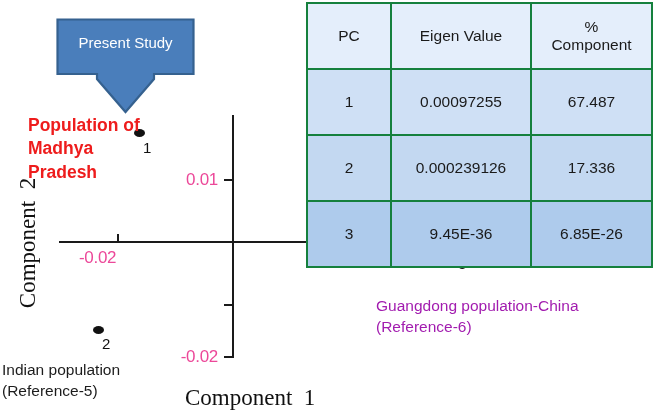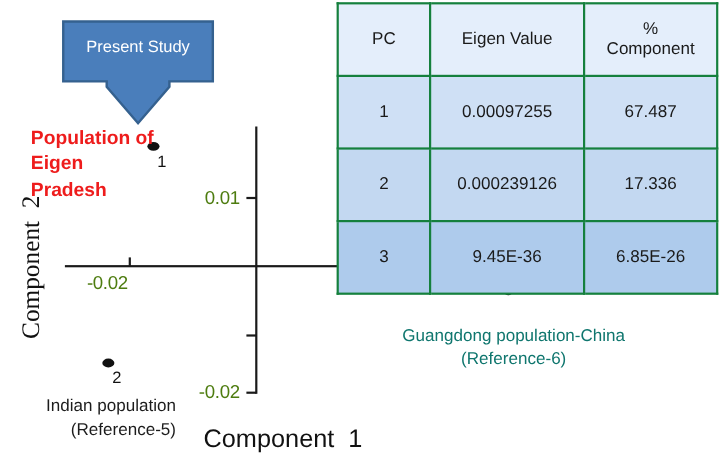--- a/index.html
+++ b/index.html
@@ -18,21 +18,21 @@
   #y-axis { left:232px; top:115px; width:2px; height:243px; }
 
   .tick { position:absolute; background:#1a1a1a; }
   .tick-v { width:2px; height:8px; }
   .tick-h { width:9px; height:2px; }
 
   .tick-label {
     position:absolute;
     font-family:"Liberation Sans", sans-serif;
     font-size:17px;
-    color:#4d7c0f;
+    color:#ec4899;
     white-space:nowrap;
     letter-spacing:-0.3px;
   }
   .tick-label.rt { text-align:right; }
 
   
   .point {
     position:absolute;
     width:11px; height:8px;
     background:#111111;
@@ -42,21 +42,21 @@
     position:absolute;
     font-family:"Liberation Sans", sans-serif;
     font-size:15px;
     color:#111111;
   }
 
   
   #x-axis-title {
     position:absolute;
     left:185px; top:385px;
-    font-family:Liberation Sans, sans-serif;
+    font-family:Liberation Serif, serif;
     font-size:23px;
     color:#111111;
     white-space:pre;
   }
   #y-axis-title {
     position:absolute;
     left:-52px; top:230px;
     width:160px;
     transform:rotate(-90deg);
     transform-origin:center center;
@@ -92,35 +92,34 @@
     font-size:17.5px;
     font-weight:bold;
     color:#ee1c1c;
     line-height:1.33;
     white-space:pre-line;
   }
   #indian-pop-label {
     position:absolute;
     left:2px; top:360px;
     width:158px;
-    text-align:right;
+    text-align:left;
     font-family:"Liberation Sans", sans-serif;
     font-size:15.5px;
     color:#1c1c1c;
     line-height:1.35;
     white-space:pre-line;
   }
   #guangdong-label {
     position:absolute;
-    left:352px; top:296px;
+    left:376px; top:296px;
     width:230px;
-    text-align:center;
     font-family:"Liberation Sans", sans-serif;
     font-size:15.5px;
-    color:#0f766e;
+    color:#a21caf;
     line-height:1.35;
     white-space:pre-line;
   }
 
   
   #eigen-table {
     position:absolute;
     left:306px; top:2px;
     width:345px;
     border-collapse:collapse;
@@ -176,21 +175,21 @@
   <div id="y-axis-title">Component  2</div>
 
   <div id="callout">
     <svg width="139" height="96" viewBox="0 0 139 96">
       <polygon points="1.5,1.5 137.5,1.5 137.5,56 98,56 98,61 69.5,94 41,61 41,56 1.5,56" fill="#4a7ebb" stroke="#35618f" stroke-width="2.2" stroke-linejoin="miter"></polygon>
     </svg>
     <div id="callout-text">Present Study</div>
   </div>
 
   <div id="present-study-label">Population  of
-Eigen
+Madhya
 Pradesh</div>
   <div id="indian-pop-label">Indian population
 (Reference-5)</div>
   <div id="guangdong-label">Guangdong population-China
 (Reference-6)</div>
 
   <table id="eigen-table">
     <colgroup>
       <col class="c-pc">
         <col class="c-eig">

